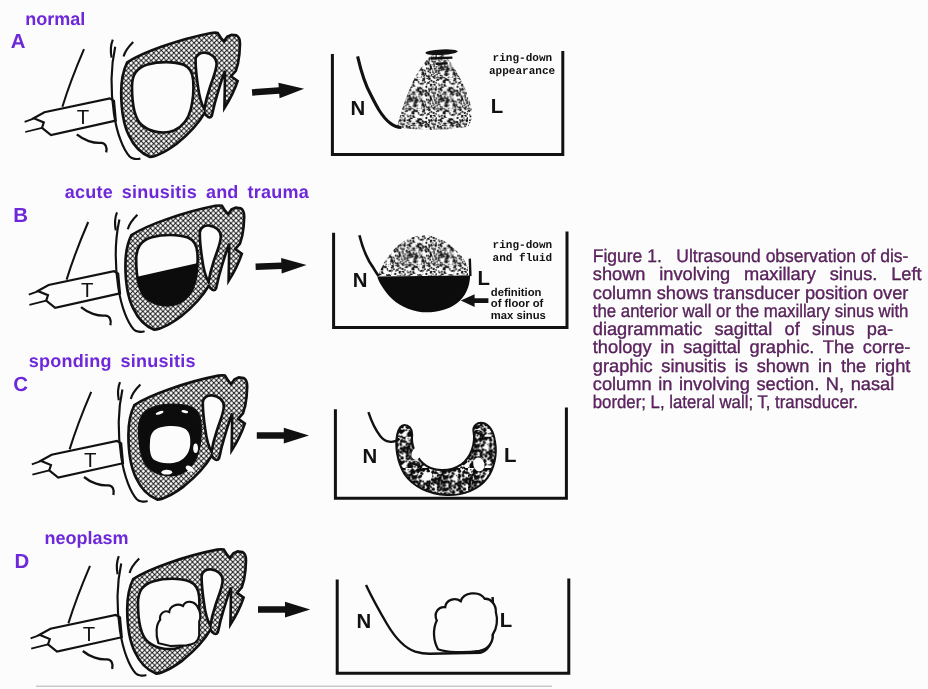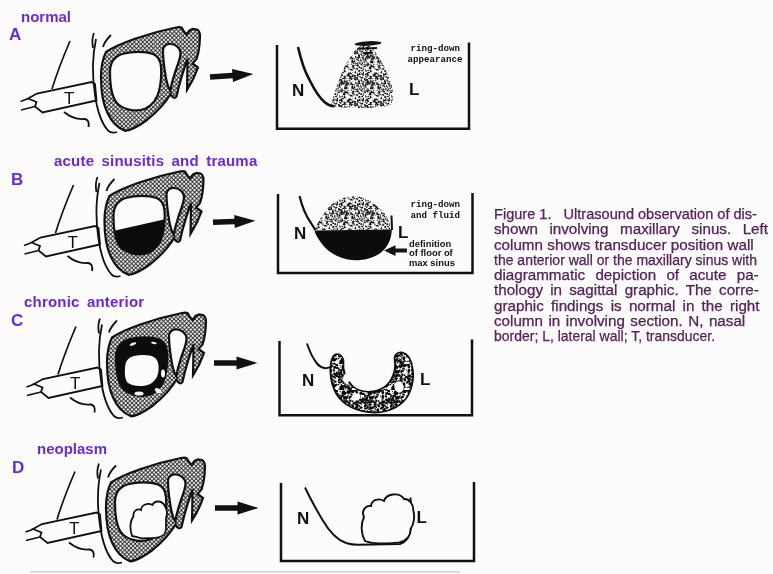--- a/index.html
+++ b/index.html
@@ -689,26 +689,26 @@
 <text x="297" y="523.5" font-size="17" font-weight="bold" fill="#111">N</text>
 <text x="416.5" y="522.5" font-size="17" font-weight="bold" fill="#111">L</text>
 <path d="M305,487.5 C310,498 316,509 322.5,520 C329,531 337,540 346,543 C350,544.2 354,544.8 358,544.8 L 400,544 C 407,542 410,536 410.8,528 C 411.5,518 411,505 410.5,497.5" fill="none" stroke="#111" stroke-width="2"></path>
 <path d="M365,541 C361,534 360.5,524 364,517 C361,511 365.5,505 371,506 C371.5,500 379,497.5 384,501 C386,494 399,491.5 404,499 C409,498.5 413.5,504 413.2,510 C415,516 414.2,524 410.5,529 C411,535.5 406.5,541 399.5,542.4 C387,544.4 371,543.6 365,541 Z" fill="#fcfcfc" stroke="#111" stroke-width="1.9"></path>
 <path d="M30,571.8 L460,571.8" stroke="#c9c9c9" stroke-width="1.2" fill="none"></path>
 </svg>
 <div class="lab" style="left:21px;top:8px;font-size:15px;">normal</div>
 <div class="lab" style="left:9px;top:25px;font-size:17px;">A</div>
 <div class="lab" style="left:23px;top:152px;font-size:15px;word-spacing:3px;letter-spacing:0.2px;margin-left:31px;">acute sinusitis and trauma</div>
 <div class="lab" style="left:11px;top:170px;font-size:17px;">B</div>
-<div class="lab" style="left:24px;top:293px;font-size:15px;word-spacing:3px;letter-spacing:0.2px;">chronic anterior</div>
+<div class="lab" style="left:24px;top:293px;font-size:15px;word-spacing:3px;letter-spacing:0.2px;">sponding sinusitis</div>
 <div class="lab" style="left:11px;top:311px;font-size:17px;">C</div>
 <div class="lab" style="left:37px;top:440px;font-size:15px;">neoplasm</div>
 <div class="lab" style="left:12px;top:458px;font-size:17px;">D</div>
 <div class="cap">
 <div style="transform:scaleX(0.9585)">Figure 1.&nbsp;&nbsp; Ultrasound observation of dis-</div>
 <div style="word-spacing:7.30px">shown involving maxillary sinus. Left</div>
-<div style="word-spacing:0.12px">column shows transducer position wall</div>
+<div style="word-spacing:0.12px">column shows transducer position over</div>
 <div style="transform:scaleX(0.9218)">the anterior wall or the maxillary sinus with</div>
-<div style="word-spacing:6.02px">diagrammatic depiction of acute pa-</div>
+<div style="word-spacing:6.02px">diagrammatic sagittal of sinus pa-</div>
 <div style="word-spacing:3.02px">thology in sagittal graphic. The corre-</div>
-<div style="word-spacing:3.03px">graphic findings is normal in the right</div>
+<div style="word-spacing:3.03px">graphic sinusitis is shown in the right</div>
 <div style="word-spacing:1.28px">column in involving section. N, nasal</div>
 <div style="transform:scaleX(0.9197)">border; L, lateral wall; T, transducer.</div>
 </div>
 </body></html>

